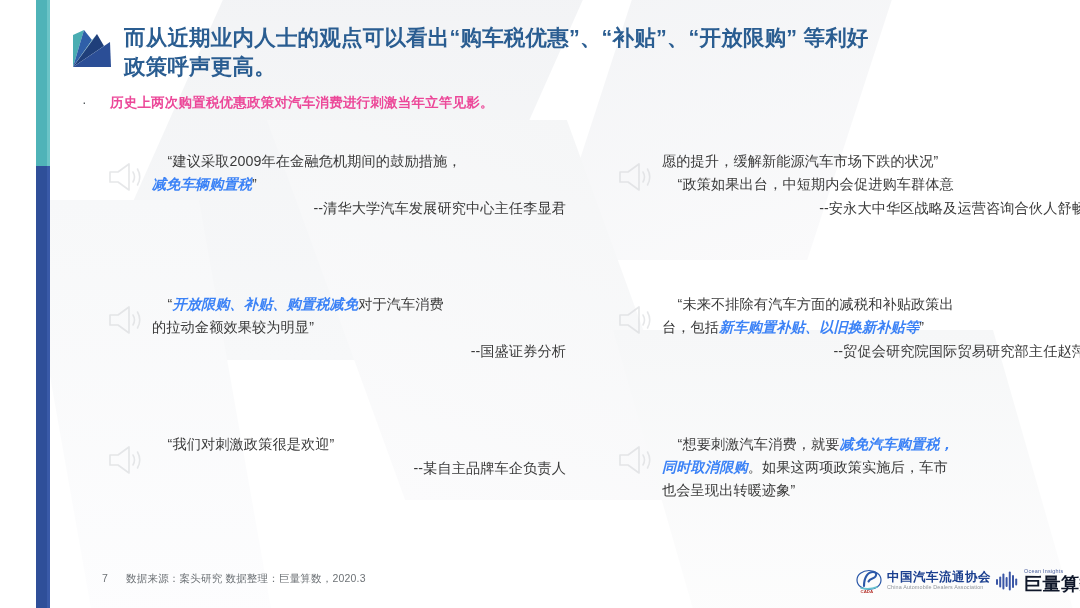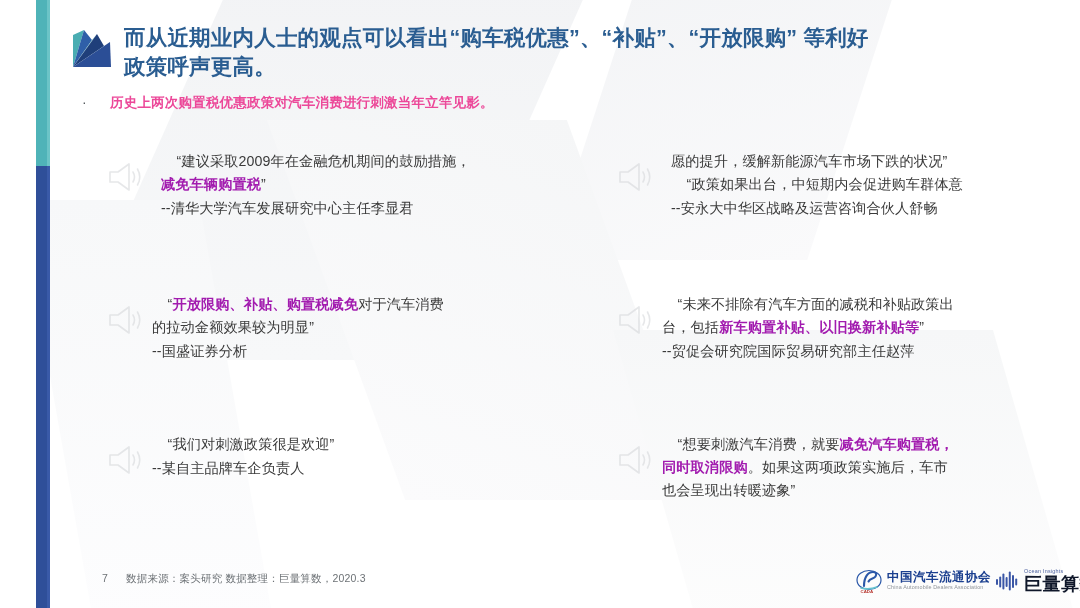--- a/index.html
+++ b/index.html
@@ -130,21 +130,21 @@
     right: 20px;
     height: 390px;
   }
   .quote {
     position: absolute;
     display: flex;
     align-items: flex-start;
   }
   .q-left  { left: 0px;   width: 460px; }
   .q-right { left: 510px; width: 470px; }
-  .q-row1 { top: 0px; gap: 9px; }
+  .q-row1 { top: 0px; }
   .q-row2 { top: 143px; }
   .q-row3 { top: 283px; }
 
   .speaker-icon {
     flex: 0 0 40px;
     width: 40px; height: 34px;
     margin-top: 10px;
     opacity: .55;
   }
   .quote-body {
@@ -153,28 +153,29 @@
   }
   .quote-text {
     color: #3a3a3a;
     font-size: 14.2px;
     line-height: 1.62;
     text-align: justify;
     text-align-last: left;
     letter-spacing: .1px;
   }
   .quote-text .hl {
-    color: #a21caf;
+    color: #3b82f6;
     font-weight: bold;
+    font-style: italic;
   }
   .quote-attr {
     color: #3a3a3a;
     font-size: 14.2px;
     line-height: 1.62;
-    text-align: left;
+    text-align: right;
     margin-top: 1px;
     letter-spacing: .1px;
   }
   .q-indent { text-indent: 1.1em; }
 
   
   .footer {
     position: absolute;
     left: 0; right: 0; bottom: 0;
     height: 48px;

